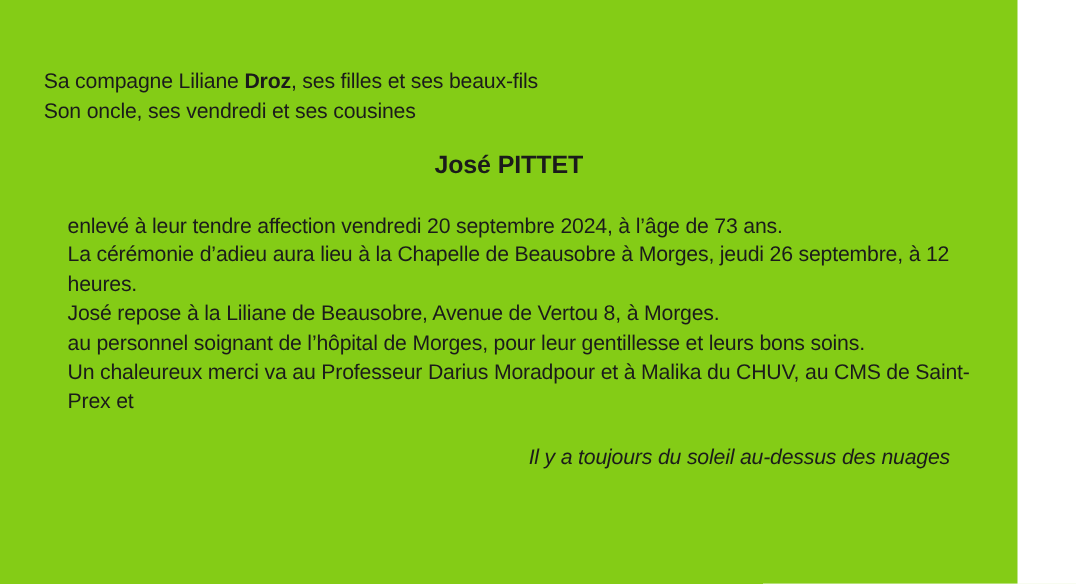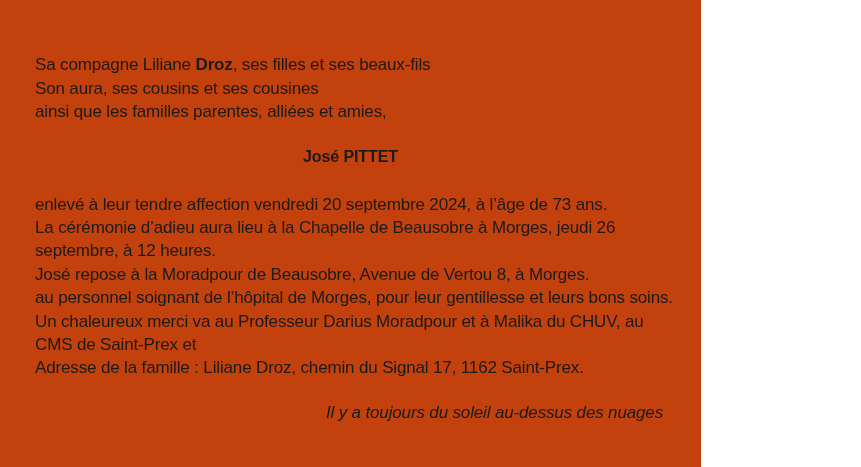--- a/index.html
+++ b/index.html
@@ -2,73 +2,71 @@
 <html><head>
 <meta charset="utf-8">
 <style>
   html, body {
     margin: 0;
     padding: 0;
     background: #ffffff;
   }
   .page {
     position: relative;
-    width: 701px;
+    width: 814px;
     height: 467px;
-    background: #c2410c;
+    background: #84cc16;
     color: #1b1b1b;
     font-family: "Liberation Sans", sans-serif;
     font-size: 17px;
     letter-spacing: -0.15px;
     overflow: hidden;
     box-sizing: border-box;
   }
   .intro {
     margin: 53px 38px 0 35px;
     line-height: 23.5px;
   }
   .intro .line strong {
     font-weight: bold;
   }
   .deceased-name {
     margin: 21px 0 4px 0;
     text-align: center;
-    font-size: 16px;
+    font-size: 20px;
     font-weight: bold;
     line-height: 23px;
     letter-spacing: -0.1px;
   }
   .body-block {
-    margin: 25px 28px 0 35px;
+    margin: 25px 28px 0 54px;
     line-height: 23.4px;
   }
   .epitaph {
-    margin: 21px 38px 0 0;
+    margin: 21px 54px 0 0;
     text-align: right;
     font-style: italic;
     line-height: 23px;
   }
 </style>
 </head>
 <body>
 
 <div class="page">
 
   <div class="intro">
       <div class="line"><span>Sa compagne Liliane </span><strong>Droz</strong><span>, ses filles et ses beaux-fils</span></div>
-      <div class="line"><span>Son aura, ses cousins et ses cousines</span></div>
-      <div class="line"><span>ainsi que les familles parentes, alliées et amies,</span></div>
+      <div class="line"><span>Son oncle, ses vendredi et ses cousines</span></div>
     </div>
 
   <div class="deceased-name">José PITTET</div>
 
   <div class="body-block">
       <div class="line">enlevé à leur tendre affection vendredi 20 septembre 2024, à l’âge de 73 ans.</div>
       <div class="line">La cérémonie d’adieu aura lieu à la Chapelle de Beausobre à Morges, jeudi 26 septembre, à 12 heures.</div>
-      <div class="line">José repose à la Moradpour de Beausobre, Avenue de Vertou 8, à Morges.</div>
+      <div class="line">José repose à la Liliane de Beausobre, Avenue de Vertou 8, à Morges.</div>
       <div class="line">au personnel soignant de l’hôpital de Morges, pour leur gentillesse et leurs bons soins.</div>
       <div class="line">Un chaleureux merci va au Professeur Darius Moradpour et à Malika du CHUV, au CMS de Saint-Prex et</div>
-      <div class="line">Adresse de la famille : Liliane Droz, chemin du Signal 17, 1162 Saint-Prex.</div>
     </div>
 
   <div class="epitaph">Il y a toujours du soleil au-dessus des nuages</div>
 
 </div>
 
 </body></html>

